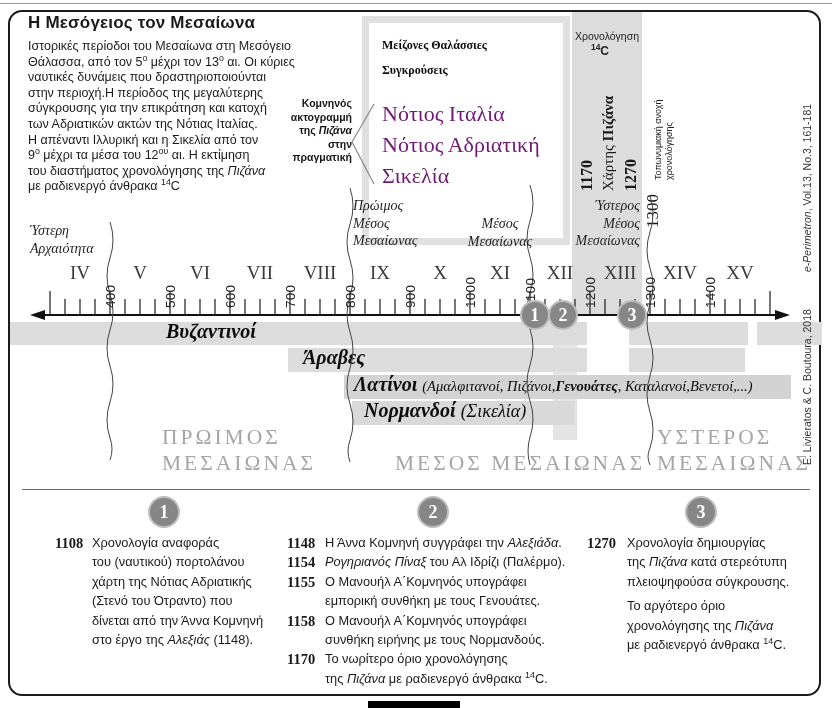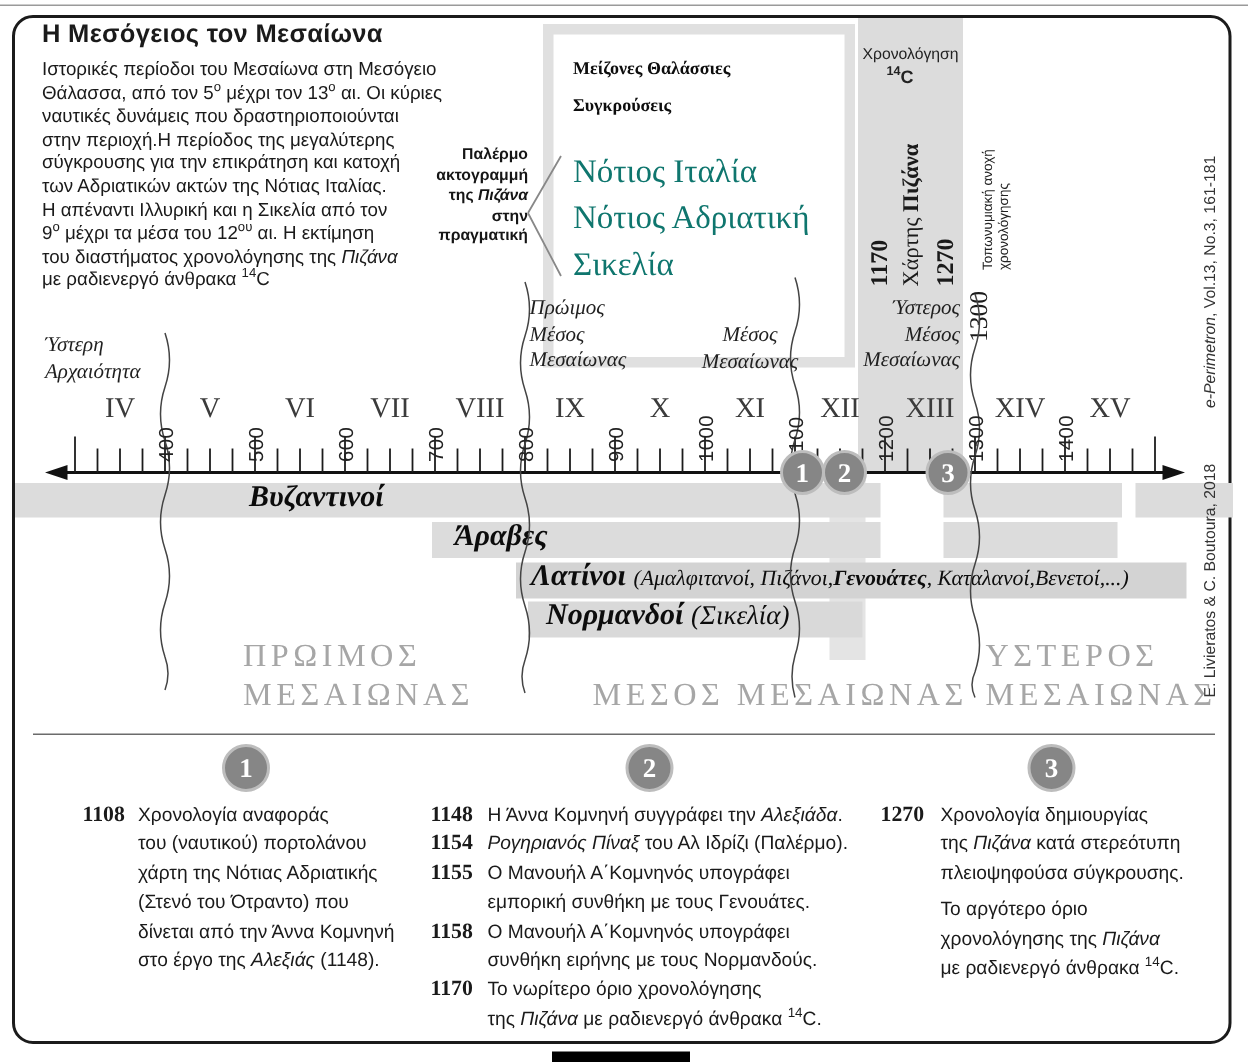--- a/index.html
+++ b/index.html
@@ -17,21 +17,21 @@
 
   #title{left:28px;top:13px;font-size:17px;font-weight:bold;letter-spacing:.2px;}
   #para{left:28px;top:39px;width:330px;}
   .pline{font-size:12.5px;line-height:15.6px;white-space:nowrap;}
 
   #cbox{left:362px;top:16px;width:208px;height:229px;background:#fff;
         border:7px solid #e0e0e0;box-sizing:border-box;}
   #cbox-title{margin:10px 0 0 13px;}
   .cbox-tline{font-family:"Liberation Serif",serif;font-weight:bold;font-size:12px;line-height:25px;color:#0d0d0d;}
   #cbox-items{margin:15px 0 0 13px;}
-  .cbox-item{font-family:"Liberation Serif",serif;font-size:22px;line-height:31px;color:#0f766e;white-space:nowrap;}
+  .cbox-item{font-family:"Liberation Serif",serif;font-size:22px;line-height:31px;color:#701a75;white-space:nowrap;}
 
   #coast{left:272px;top:97px;width:80px;text-align:right;font-size:10.5px;
          font-weight:bold;line-height:13.5px;color:#151515;}
 
   #chrono{left:572px;top:12px;width:70px;height:303px;background:#dcdcdc;}
   #ch-head{left:572px;top:30px;width:70px;text-align:center;font-size:10.5px;color:#222;}
   #ch-c14{left:572px;top:44px;width:56px;text-align:center;font-size:12px;font-weight:bold;color:#222;}
   #y1170{left:578px;top:191px;font-family:"Liberation Serif",serif;font-weight:bold;font-size:16px;}
   #map-label{left:600px;top:191px;font-family:"Liberation Serif",serif;font-size:15px;}
   #y1270{left:622px;top:191px;font-family:"Liberation Serif",serif;font-weight:bold;font-size:16px;}
@@ -126,21 +126,21 @@
         <div class="cbox-tline">Μείζονες Θαλάσσιες</div>
         <div class="cbox-tline">Συγκρούσεις</div>
       </div>
     <div id="cbox-items">
         <div class="cbox-item">Νότιος Ιταλία</div>
         <div class="cbox-item">Νότιος Αδριατική</div>
         <div class="cbox-item">Σικελία</div>
       </div>
   </div>
   <div id="coast" class="abs">
-      <div><span class="">Παλέρμο</span></div>
+      <div><span class="">Κομνηνός</span></div>
       <div><span class="">ακτογραμμή</span></div>
       <div><span class="">της </span><span class="it">Πιζάνα</span></div>
       <div><span class="">στην</span></div>
       <div><span class="">πραγματική</span></div>
     </div>
 
   <svg id="tl-svg" class="abs" viewBox="0 0 832 708" xmlns="http://www.w3.org/2000/svg">
       <line x1="36" y1="315" x2="784" y2="315" stroke="#111" stroke-width="2"></line>
       <polygon points="30,315 45,310 45,320" fill="#111"></polygon>
       <polygon points="790,315 775,310 775,320" fill="#111"></polygon>

